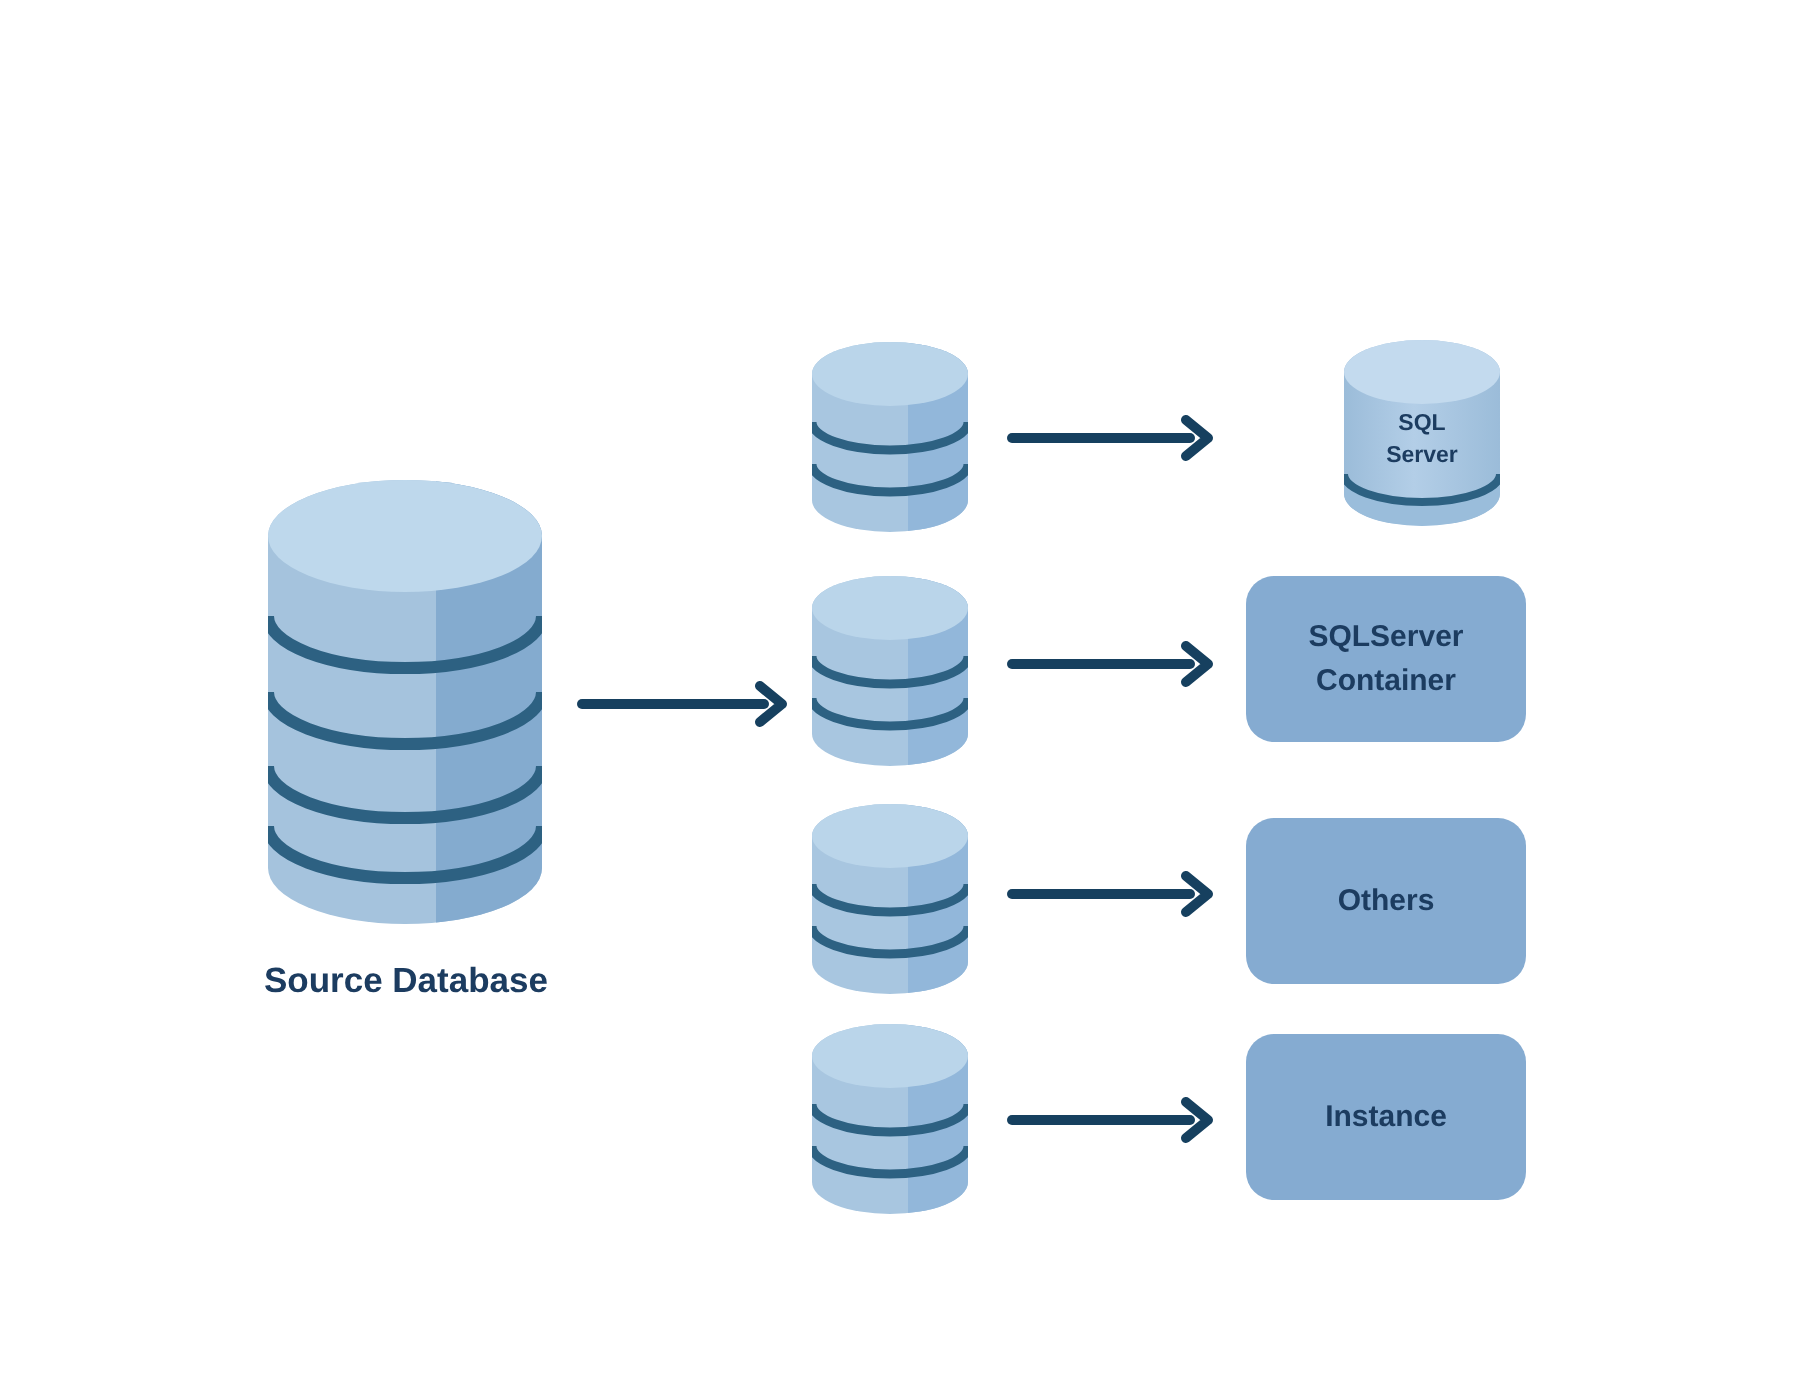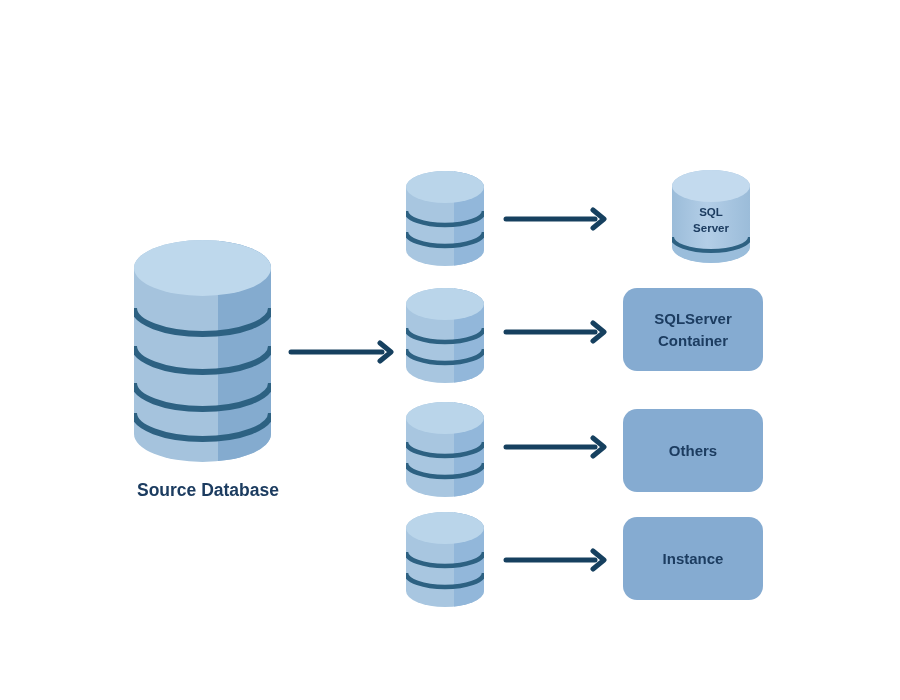--- a/index.html
+++ b/index.html
@@ -2,21 +2,21 @@
 <html><head>
 <meta charset="utf-8">
 <style>
   html,body{margin:0;padding:0;background:#ffffff;}
   .canvas{
     position:relative;width:900px;height:700px;background:#ffffff;overflow:hidden;
     font-family:"Liberation Sans",sans-serif;
   }
   .node{position:absolute;}
   .src-label{
-    position:absolute;left:127px;top:477px;width:152px;text-align:right;
+    position:absolute;left:127px;top:477px;width:152px;text-align:center;
     color:#1c3c60;font-weight:bold;font-size:17.5px;line-height:26px;
   }
   .cyl-label{
     position:absolute;left:0;top:34px;width:78px;text-align:center;
     color:#1c3c60;font-weight:bold;font-size:11.5px;line-height:16px;
   }
   .cyl-label .inner{display:inline-block;width:52px;}
   .box{
     position:absolute;left:623px;width:140px;height:83px;background:#85abd1;
     border-radius:14px;display:flex;align-items:center;justify-content:center;

